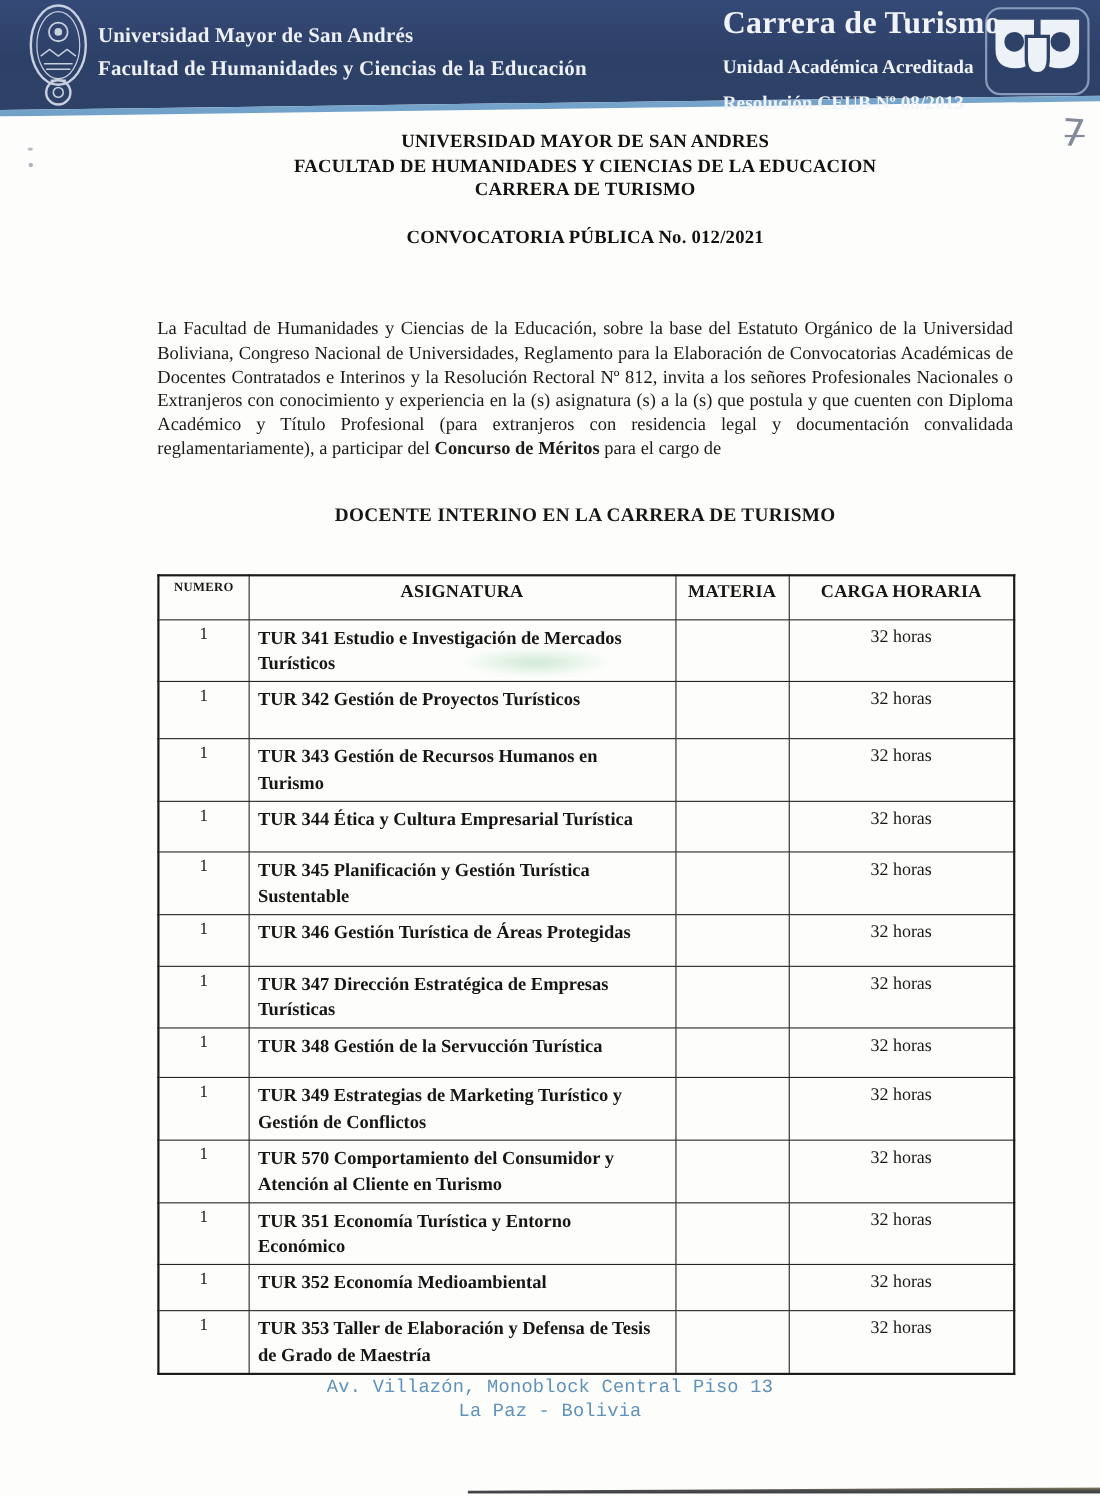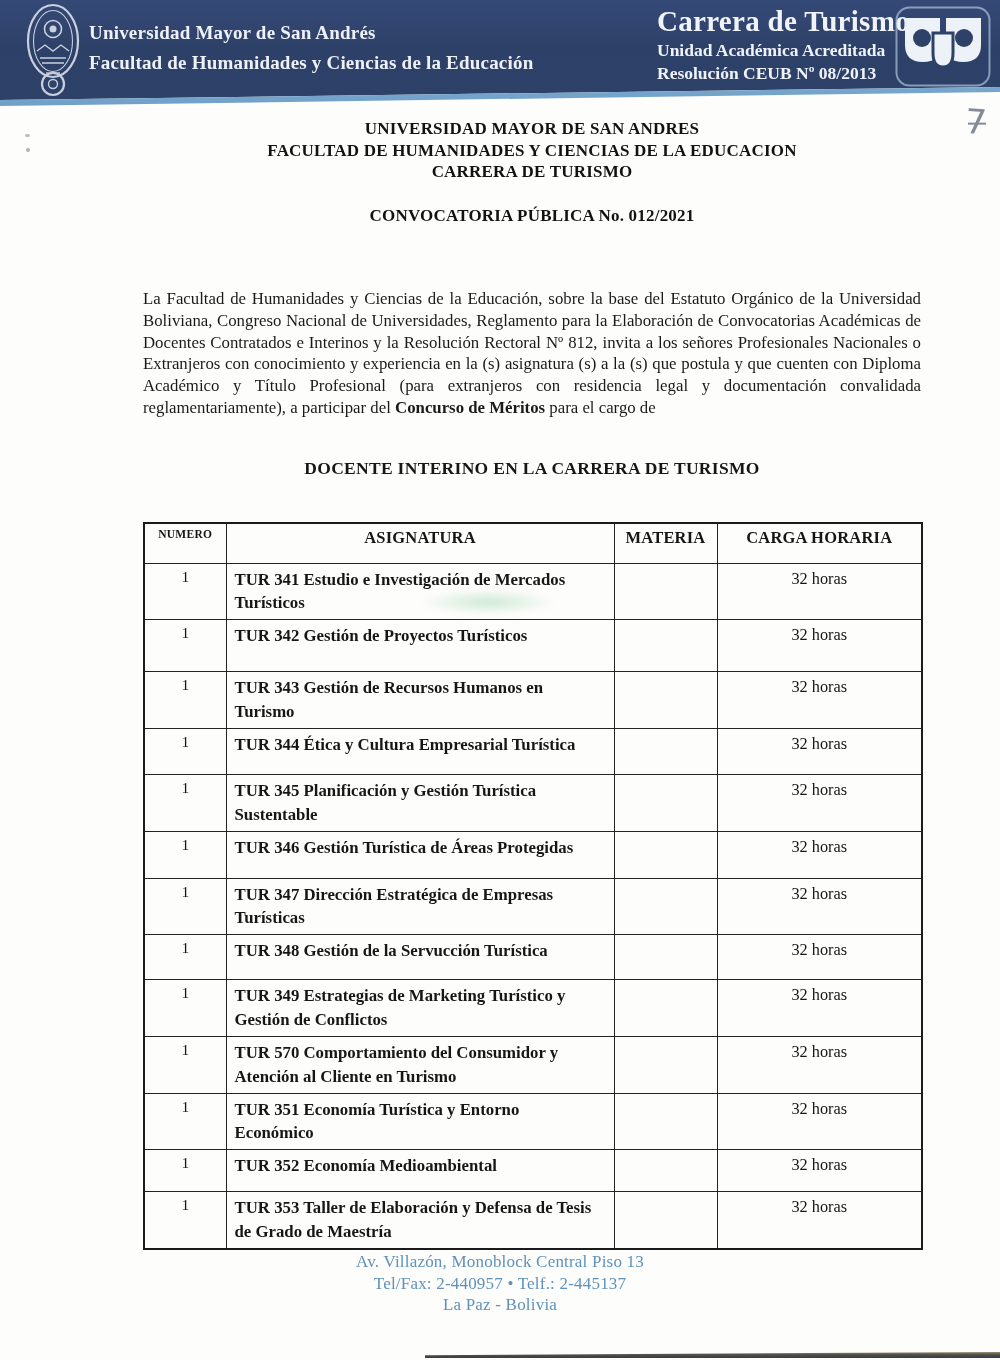--- a/index.html
+++ b/index.html
@@ -21,21 +21,21 @@
     background:linear-gradient(180deg,#9cc2de, #6f9fc8);
     clip-path:polygon(0 100px, 100% 87px, 100% 92px, 0 106px);
   }
   .banner-content { position:absolute; inset:0; }
   .seal { position:absolute; left:24px; top:2px; }
   .banner-left-text { position:absolute; left:89px; top:22px; color:#eef1f8; }
   .banner-left-text .l1 { font-size:19px; font-weight:bold; letter-spacing:.2px; }
   .banner-left-text .l2 { font-size:19px; font-weight:bold; margin-top:8px; letter-spacing:.2px; }
   .banner-right-text { position:absolute; left:657px; top:5px; color:#f0f3f9; }
   .banner-right-text .carrera { font-size:29px; font-weight:bold; letter-spacing:.3px; }
-  .banner-right-text .sub { font-size:17.5px; font-weight:bold; margin-top:2px; }
+  .banner-right-text .sub { font-size:17.5px; font-weight:bold; margin-top:12px; }
   .owl-box { position:absolute; right:8px; top:5px; }
 
   
   .hand-seven {
     position:absolute; left:965px; top:102px; width:34px; height:44px;
     color:#6e7887; font-family:"DejaVu Sans", sans-serif; font-size:34px;
     transform:rotate(4deg); font-weight:400; opacity:.85;
   }
   .hand-seven .bar {
     position:absolute; left:3px; top:21px; width:18px; height:2px;
@@ -104,21 +104,21 @@
   .scan-bar {
     position:absolute; left:425px; right:0; bottom:2px; height:6px;
     background:linear-gradient(180deg,#8a7a55 0%, #3a3c3a 45%, #23272c 100%);
     clip-path:polygon(0 55%, 100% 0, 100% 100%, 0 100%);
     opacity:.9;
   }
 
   
   .footer {
     position:absolute; top:1251px; left:0; width:1000px; text-align:center;
-    font-family:Liberation Serif, serif; color:#5e92bc;
+    font-family:Liberation Mono, monospace; color:#5e92bc;
     font-size:17px; line-height:21.5px; letter-spacing:.2px;
   }
 </style>
 </head>
 <body>
 
 <div class="page">
 
   <div class="banner">
     <div class="banner-bg"></div>
@@ -276,17 +276,16 @@
           <td class="td-carga">32 horas</td>
         </tr>
     </tbody>
   </table>
 
   <div class="smudge"></div>
   <div class="scan-bar"></div>
 
   <div class="footer">
     <div>Av. Villazón, Monoblock Central Piso 13</div>
-    <div>Tel/Fax: 2-440957 • Telf.: 2-445137</div>
     <div>La Paz - Bolivia</div>
   </div>
 
 </div>
 
 </body></html>

